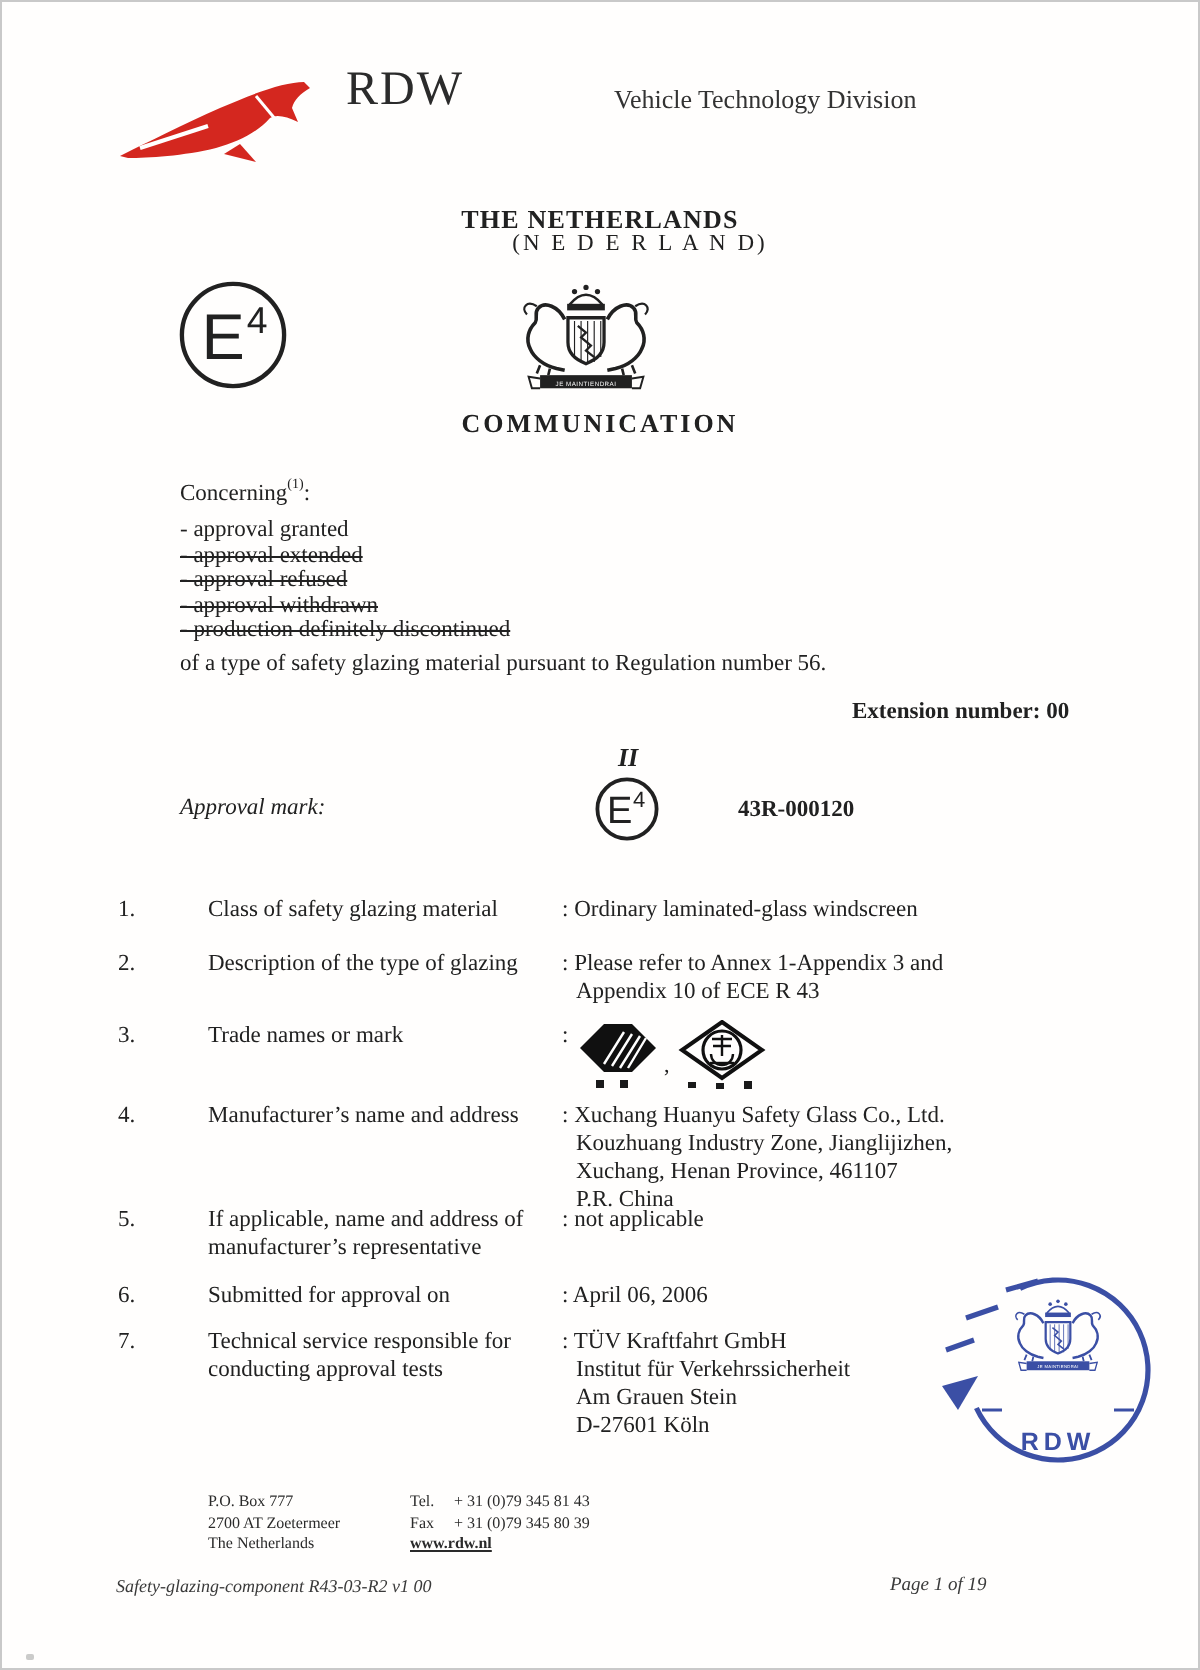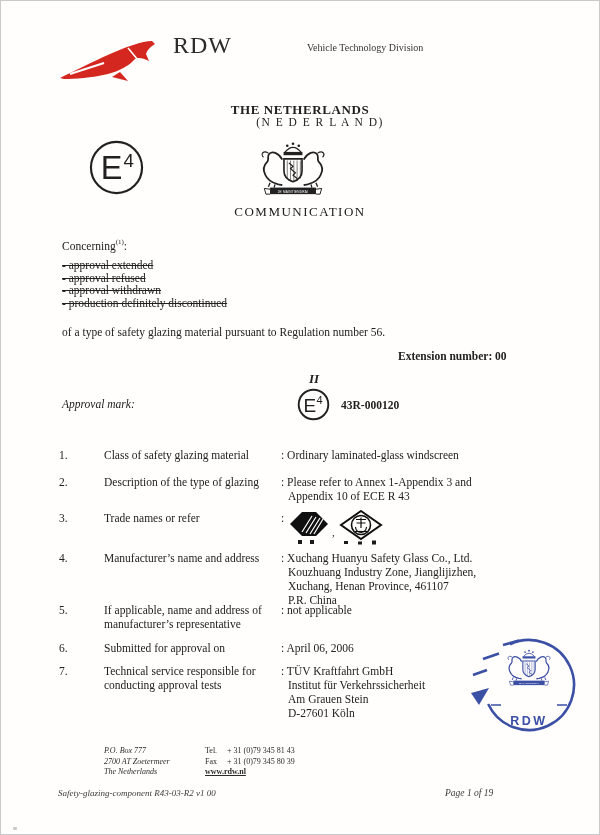--- a/index.html
+++ b/index.html
@@ -9,34 +9,34 @@
     font-family:"Liberation Serif",serif;color:#212121;
     -webkit-font-smoothing:antialiased;
   }
   .abs{position:absolute;}
   .b{font-weight:bold;}
   .i{font-style:italic;}
   .center{left:0;right:0;text-align:center;}
   .ink{color:#212121;}
   .blue{color:#3b4fa5;}
   .org-name{font-size:24px;letter-spacing:1px;color:#2b2b2b;}
-  .division{font-size:10px;color:#333;}
+  .division{font-size:13px;color:#333;}
   .country{font-size:13px;font-weight:bold;letter-spacing:.6px;}
   .native{font-size:11.5px;letter-spacing:1.5px;margin-left:40px;}
-  .communication{font-size:13px;font-weight:normal;letter-spacing:1.5px;}
-  .body-txt{font-size:11.5px;}
+  .communication{font-size:13px;font-weight:bold;letter-spacing:1.5px;}
+  .body-txt{font-size:11.5px;margin-left:28px;}
   .concern-line{line-height:12.5px;}
   .struck{text-decoration:line-through;text-decoration-thickness:1.3px;}
   sup.ref{font-size:7px;vertical-align:6px;}
   .item-no{left:58px;width:34px;}
   .item-label{left:103px;width:186px;white-space:pre-line;}
   .item-val{left:280px;width:258px;white-space:pre-line;padding-left:7px;text-indent:-7px;}
   .items{font-size:11.5px;line-height:14px;}
   .mark-class{font-size:13px;font-weight:bold;font-style:italic;}
-  .footer-small{font-size:8px;line-height:10.5px;color:#2a2a2a;white-space:pre-line;font-style:italic;}
+  .footer-small{font-size:8px;line-height:10.5px;color:#2a2a2a;white-space:pre-line;}
   .tel-grid{font-size:8px;line-height:10.5px;color:#2a2a2a;}
   .tel-grid .lab{display:inline-block;width:22px;}
   .website{text-decoration:underline;font-weight:bold;}
   .tagline{font-size:12.5px;font-weight:bold;font-style:italic;}
   .docref{font-size:9px;font-style:italic;color:#3a3a3a;}
   .pageno{font-size:9.5px;font-style:italic;color:#3a3a3a;}
   .speck{width:4px;height:3px;background:#a9a9a9;opacity:.6;border-radius:1px;}
   svg text{font-family:"Liberation Sans",sans-serif;}
   svg .serif{font-family:"Liberation Serif",serif;}
 </style>
@@ -96,20 +96,21 @@
   <svg class="abs ink" style="left:251px;top:136px" width="82" height="70" viewBox="0 0 100 78">
     <use href="#arms"></use>
   </svg>
 
   <div class="abs center communication" style="top:203px">COMMUNICATION</div>
 
   <div class="abs body-txt" style="left:61px;top:237px">
     <span>Concerning</span><sup class="ref">(1)</sup><span>:</span>
   </div>
   <div class="abs body-txt" style="left:61px;top:258px">
+    <div class="concern-line">- approval granted</div>
     <div class="concern-line struck">- approval extended</div>
     <div class="concern-line struck">- approval refused</div>
     <div class="concern-line struck">- approval withdrawn</div>
     <div class="concern-line struck">- production definitely discontinued</div>
   </div>
   <div class="abs body-txt" style="left:61px;top:325px">of a type of safety glazing material pursuant to Regulation number 56.</div>
 
   <div class="abs body-txt b" style="left:397px;top:349px">Extension number: 00</div>
 
   <div class="abs body-txt i" style="left:61px;top:397px">Approval mark:</div>
@@ -128,21 +129,21 @@
       <div class="abs item-val" style="top:447px">: Ordinary laminated-glass windscreen</div>
     </div>
     <div>
       <div class="abs item-no" style="top:474px">2.</div>
       <div class="abs item-label" style="top:474px">Description of the type of glazing</div>
       <div class="abs item-val" style="top:474px">: Please refer to Annex 1-Appendix 3 and
 Appendix 10 of ECE R 43</div>
     </div>
     <div>
       <div class="abs item-no" style="top:510px">3.</div>
-      <div class="abs item-label" style="top:510px">Trade names or refer</div>
+      <div class="abs item-label" style="top:510px">Trade names or mark</div>
       <div class="abs item-val" style="top:510px">:</div>
     </div>
     <div>
       <div class="abs item-no" style="top:550px">4.</div>
       <div class="abs item-label" style="top:550px">Manufacturer’s name and address</div>
       <div class="abs item-val" style="top:550px">: Xuchang Huanyu Safety Glass Co., Ltd.
 Kouzhuang Industry Zone, Jianglijizhen,
 Xuchang, Henan Province, 461107
 P.R. China</div>
     </div>

